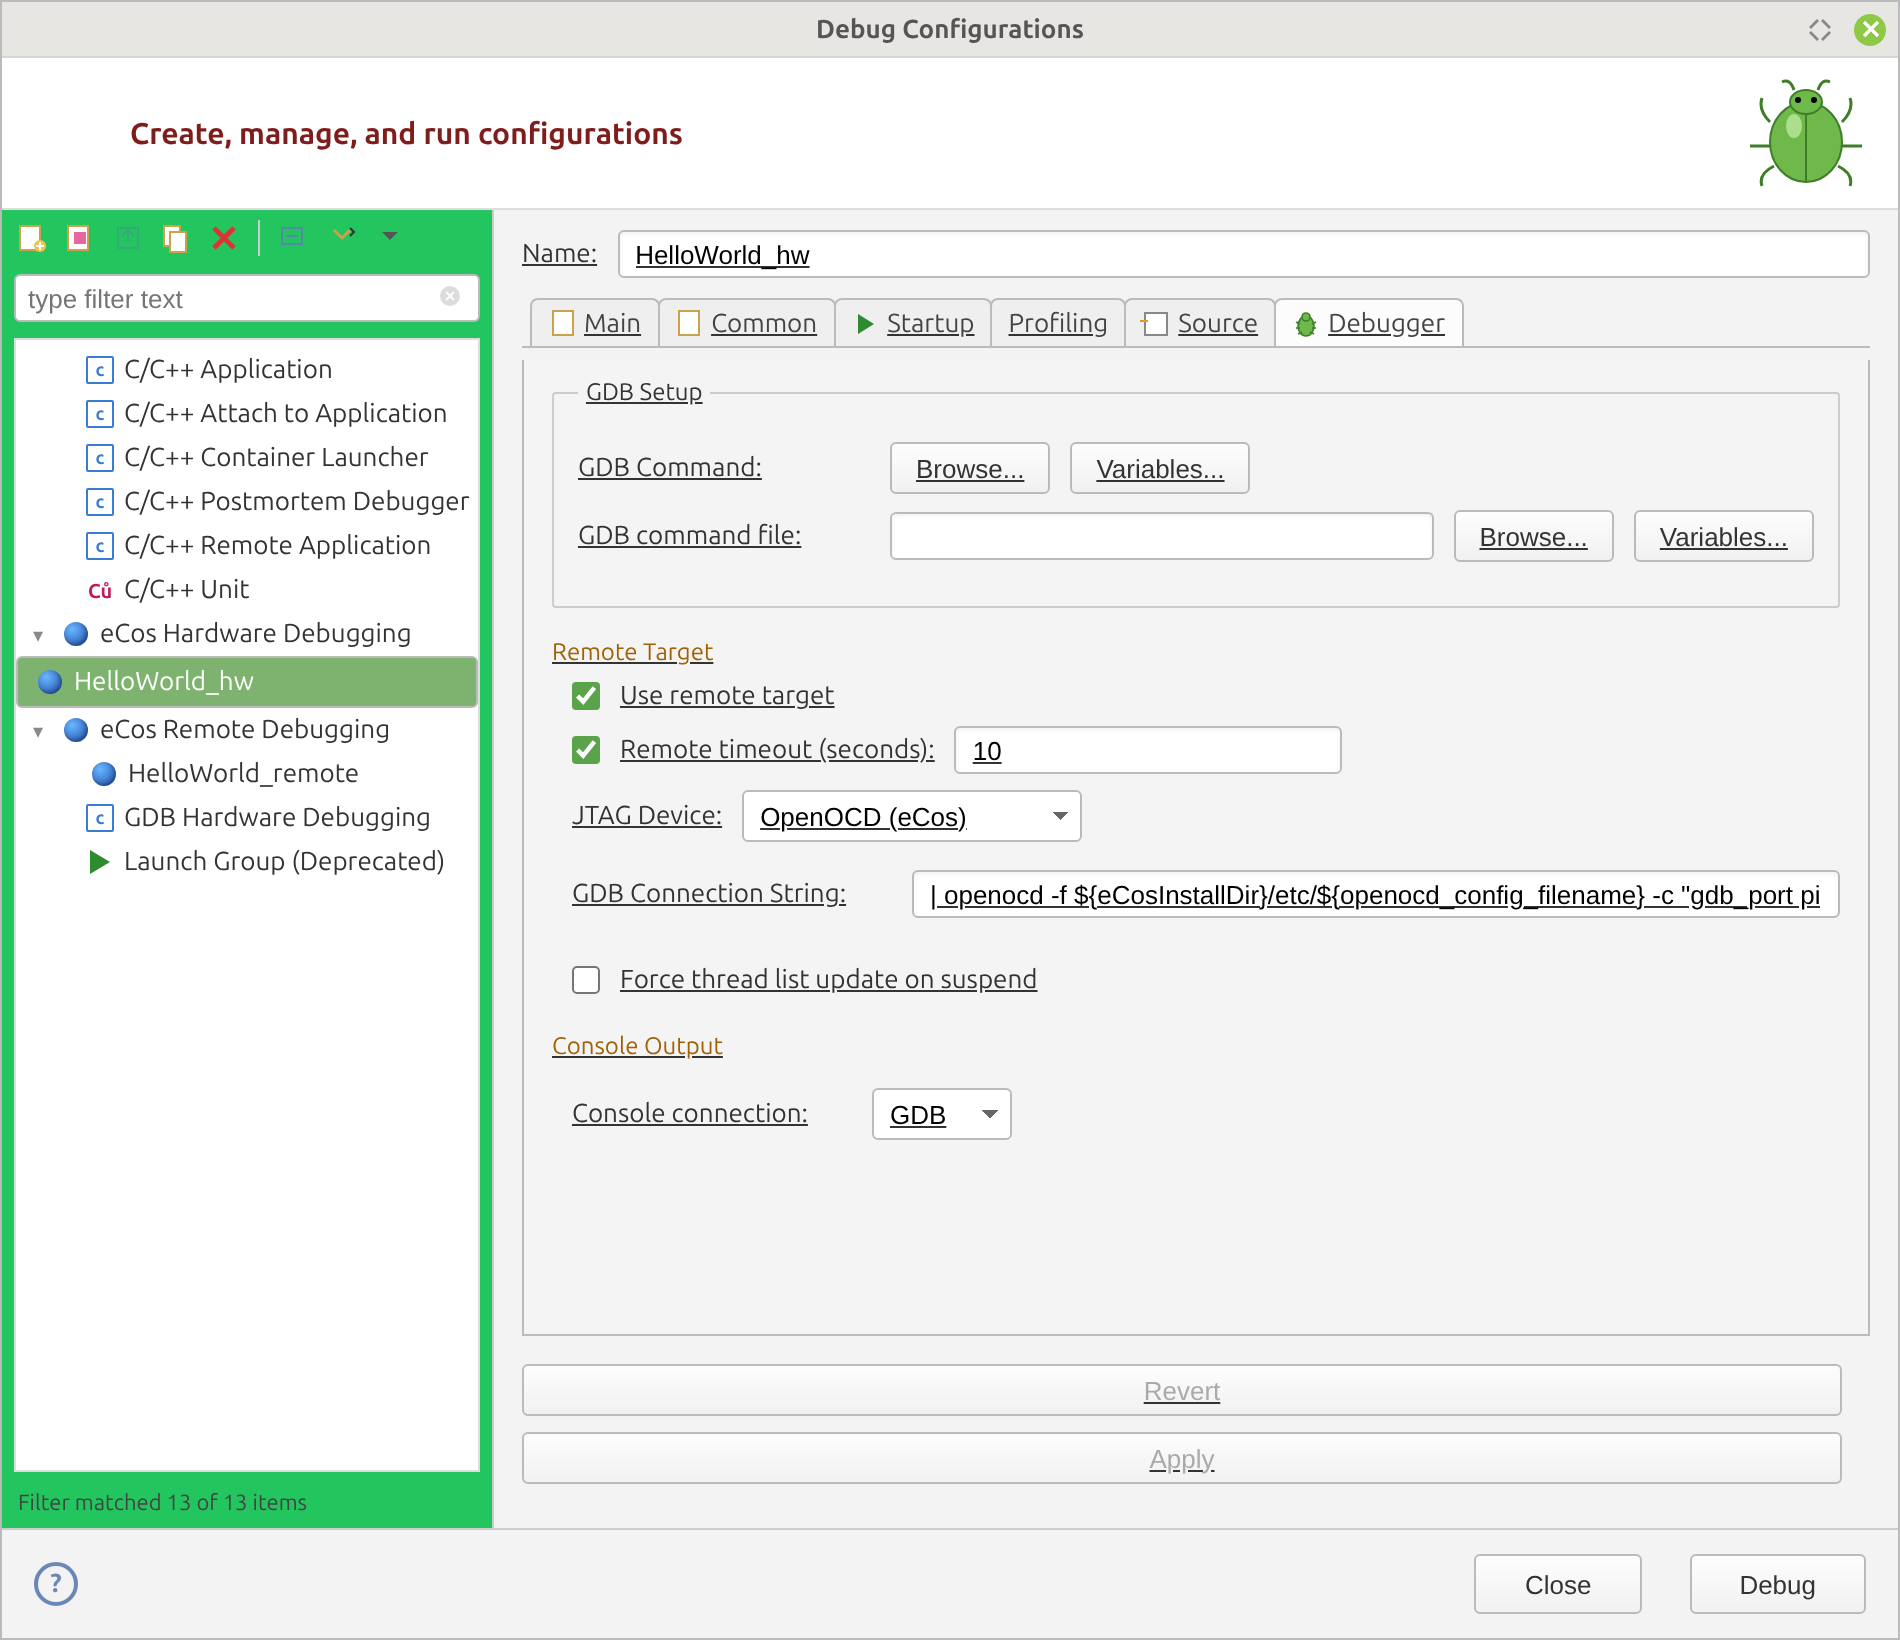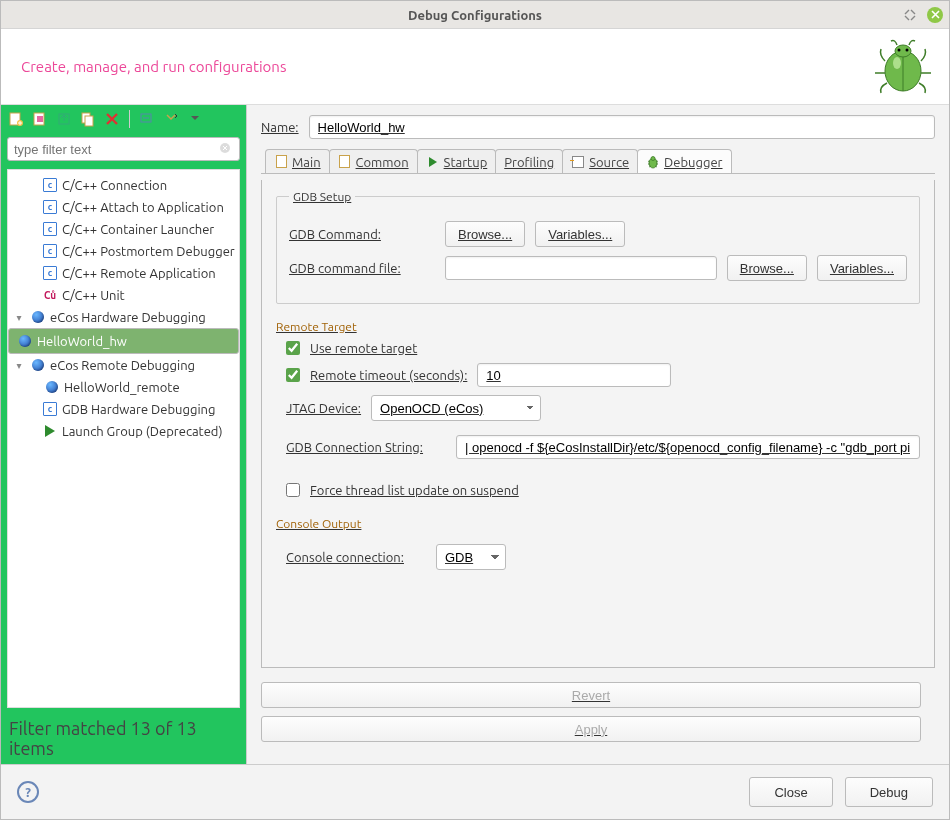--- a/index.html
+++ b/index.html
@@ -20,21 +20,21 @@
     position: relative;
     border-bottom: 1px solid #d5d5d5;
   }
   .titlebar .title { font-weight: 600; color: #555; font-size: 13px; }
   .titlebar .ctl { position: absolute; right: 6px; display: flex; gap: 10px; align-items: center; }
   .titlebar .ico { width: 14px; height: 14px; display: inline-flex; align-items: center; justify-content: center; color: #777; cursor: pointer; }
   .close-circle { width: 16px; height: 16px; border-radius: 50%; background: #8fc847; display: inline-flex; align-items: center; justify-content: center; color: #fff; font-size: 11px; line-height: 1; }
 
   
   .banner { height: 76px; background: #fff; display: flex; align-items: center; padding: 0 20px; border-bottom: 1px solid #ddd; position: relative; }
-  .banner h1 { font-size: 15px; font-weight: 400; color: #ec4899; }
+  .banner h1 { font-size: 15px; font-weight: 700; color: #7f1d1d; margin-left: 44px; }
   .banner .bug { position: absolute; right: 16px; top: 8px; }
 
   
   .body { flex: 1; display: flex; min-height: 0; }
   .left { width: 246px; border-right: 1px solid #ccc; display: flex; flex-direction: column; background: #22c55e; }
   .right { flex: 1; display: flex; flex-direction: column; min-width: 0; text-decoration: underline; }
 
   
   .ltoolbar { height: 28px; display: flex; align-items: center; gap: 6px; padding: 0 6px; }
   .ltoolbar .sep { width:1px; height:18px; background:#ccc; margin:0 2px; }
@@ -54,21 +54,21 @@
   .tree { flex:1; overflow:auto; background:#fff; margin:4px 6px; border:1px solid #ddd; padding:4px 0; }
   .tree ul { list-style:none; }
   .tree li { white-space:nowrap; }
   .row { display:flex; align-items:center; height:22px; padding-left:4px; gap:4px; cursor:default; }
   .row.sel { background:#7eb36f; color:#fff; }
   .twist { width:14px; text-align:center; color:#888; font-size:10px; user-select:none; cursor:pointer; }
   .twist.none { visibility:hidden; }
   .indent1 { padding-left: 16px; }
   .indent2 { padding-left: 36px; }
   .nico { width:16px; height:16px; display:inline-flex; align-items:center; justify-content:center; }
-  .filterstatus { padding: 6px 8px; color:#444; font-size:18px; }
+  .filterstatus { padding: 6px 8px; color:#444; font-size:11px; }
 
   
   .i-c { width:14px;height:14px;border:1px solid #3a7bd5;background:#fff;color:#3a7bd5;font-size:9px;font-weight:700;display:inline-flex;align-items:center;justify-content:center;border-radius:1px; }
   .i-cu { width:14px;height:14px;background:#fff;color:#c2185b;font-size:10px;font-weight:700;display:inline-flex;align-items:center;justify-content:center; }
   .i-globe { width:12px;height:12px;border-radius:50%;background:radial-gradient(circle at 35% 30%,#6ab7ff,#1c4aa8);box-shadow:inset -1px -1px 2px rgba(0,0,0,.3); }
   .i-launch { width:13px;height:10px;background:linear-gradient(#c9f2c9,#6cbf6c);border:1px solid #4a8; position:relative; }
   .i-launch::after{content:"";position:absolute;left:2px;top:2px;width:3px;height:3px;background:#4a8;border-radius:50%;}
   .i-play { width:0;height:0;border-left:10px solid #2e8b2e;border-top:6px solid transparent;border-bottom:6px solid transparent; }
 
   
@@ -97,21 +97,21 @@
   .btn { border:1px solid #bbb; background:linear-gradient(#fdfdfd,#f1f1f1); border-radius:3px; height:26px; padding:0 12px; cursor:pointer; font-size:13px; color:#333; }
   .btn:disabled { color:#aaa; cursor:default; }
   .sel { height:26px; border:1px solid #bbb; border-radius:3px; background:#fff; padding:0 24px 0 8px; appearance:none; font-size:13px; background-image:linear-gradient(45deg,transparent 50%,#666 50%),linear-gradient(-45deg,transparent 50%,#666 50%); background-position:right 10px center,right 6px center; background-size:4px 4px; background-repeat:no-repeat;}
   .chk { width:14px; height:14px; accent-color: #5aa34a; }
   .section-title { font-size:12px; color:#a16207; margin-top:4px; margin-bottom:6px; }
   .inset { padding-left:10px; }
 
   .actionrow { display:flex; justify-content:flex-end; gap:8px; padding:8px 14px 16px 0;flex-direction:column; }
   .footer { border-top:1px solid #ccc; display:flex; align-items:center; justify-content:space-between; padding:12px 16px; }
   .help { width:22px;height:22px;border:2px solid #6a87b7;border-radius:50%;display:inline-flex;align-items:center;justify-content:center;color:#6a87b7;font-weight:700;cursor:pointer;}
-  .footbtns { display:flex; gap:12px; }
+  .footbtns { display:flex; gap:24px; }
   .footbtns .btn { height:30px; padding:0 24px; }
 </style>
 </head>
 <body>
 
 <div class="titlebar">
   <span class="title">Debug Configurations</span>
   <div class="ctl">
     <span class="ico">
       <svg width="12" height="12" viewBox="0 0 12 12">
@@ -210,21 +210,21 @@
     </div>
 
     <div class="tree">
       <ul>
         <li>
             <div class="row indent1">
               <span class="twist none">▸</span>
               <span class="nico">
                 <span class="i-c">c</span>
               </span>
-              <span>C/C++ Connection</span>
+              <span>C/C++ Application</span>
             </div>
           </li>
         <li>
             <div class="row indent1">
               <span class="twist none">▸</span>
               <span class="nico">
                 <span class="i-c">c</span>
               </span>
               <span>C/C++ Attach to Application</span>
             </div>

